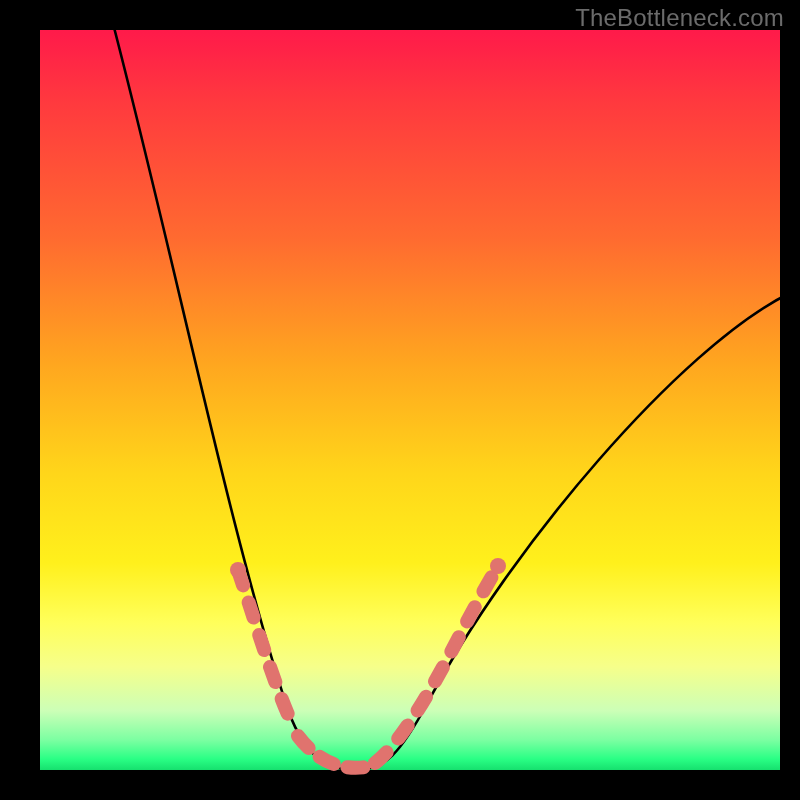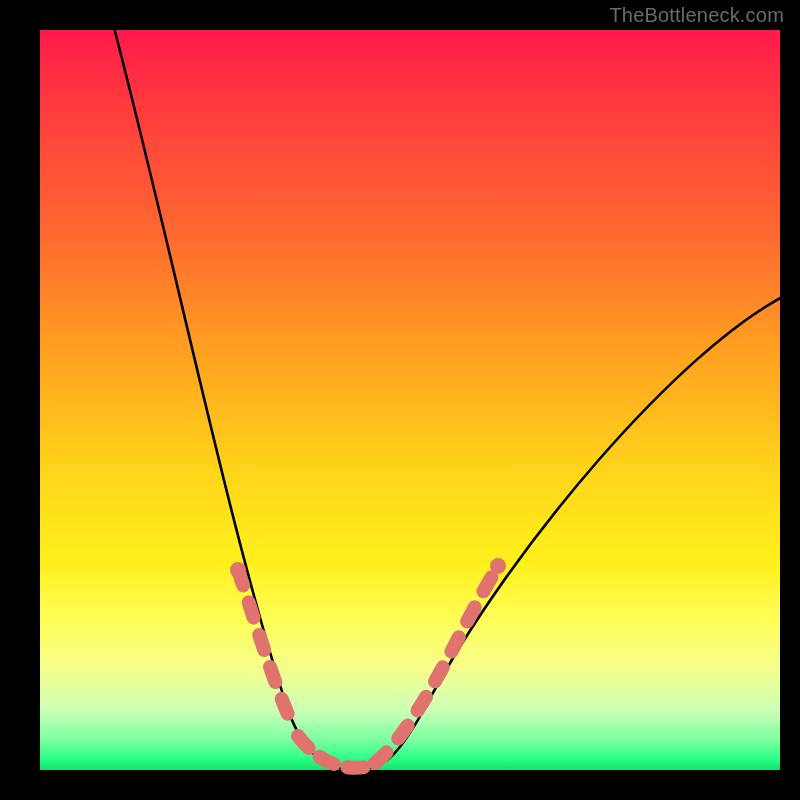--- a/index.html
+++ b/index.html
@@ -40,21 +40,21 @@
       #7affa1 96%,
       #2aff85 98.5%,
       #16e06e 100%
     );
   }
   .watermark {
     position: absolute;
     top: 4px;
     right: 16px;
     color: #6b6b6b;
-    font-size: 20px;
+    font-size: 24px;
     letter-spacing: 0.2px;
     font-weight: 400;
   }
   svg.curve {
     position: absolute;
     left: 0;
     top: 0;
     width: 740px;
     height: 740px;
     overflow: visible;

